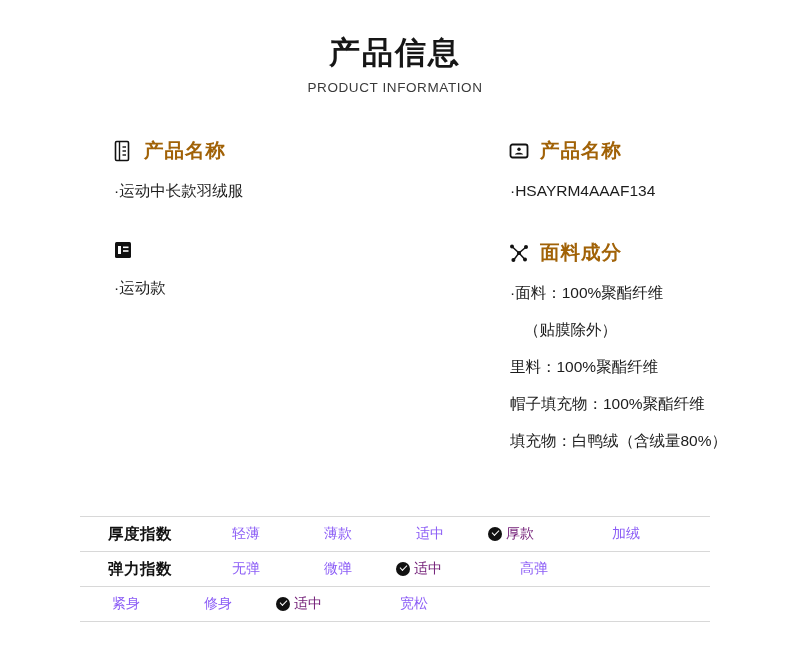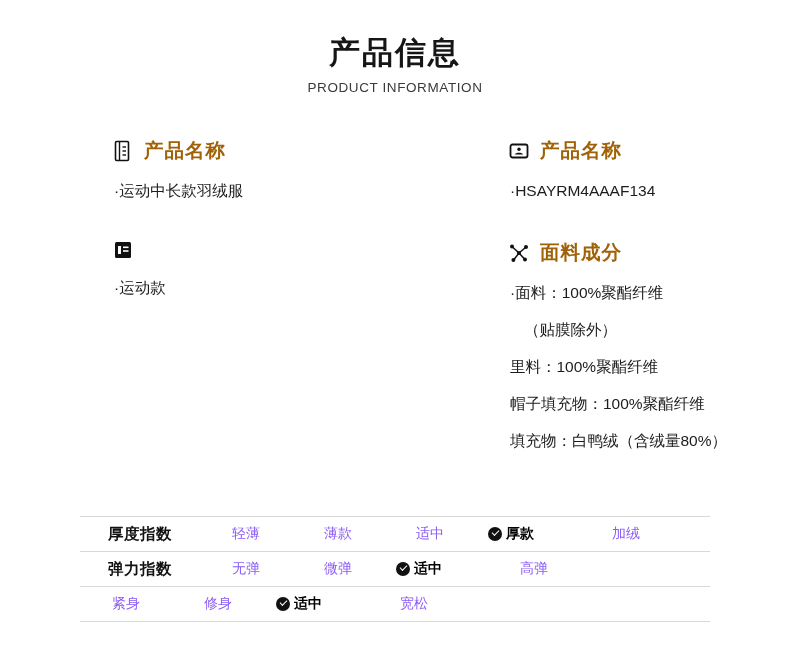--- a/index.html
+++ b/index.html
@@ -125,22 +125,22 @@
     flex: 0 0 92px;
     font-size: 14px;
     color: #8b5cf6;
     display: flex;
     align-items: center;
     justify-content: center;
     gap: 4px;
     white-space: nowrap;
   }
   .idx-opt.selected {
-    font-weight: bold;
-    color: #000000;
+    font-weight: normal;
+    color: #701a75;
     justify-content: flex-start;
     padding-left: 12px;
   }
   .check {
     width: 14px;
     height: 14px;
     flex: 0 0 14px;
     border-radius: 50%;
     background: #111;
     position: relative;

